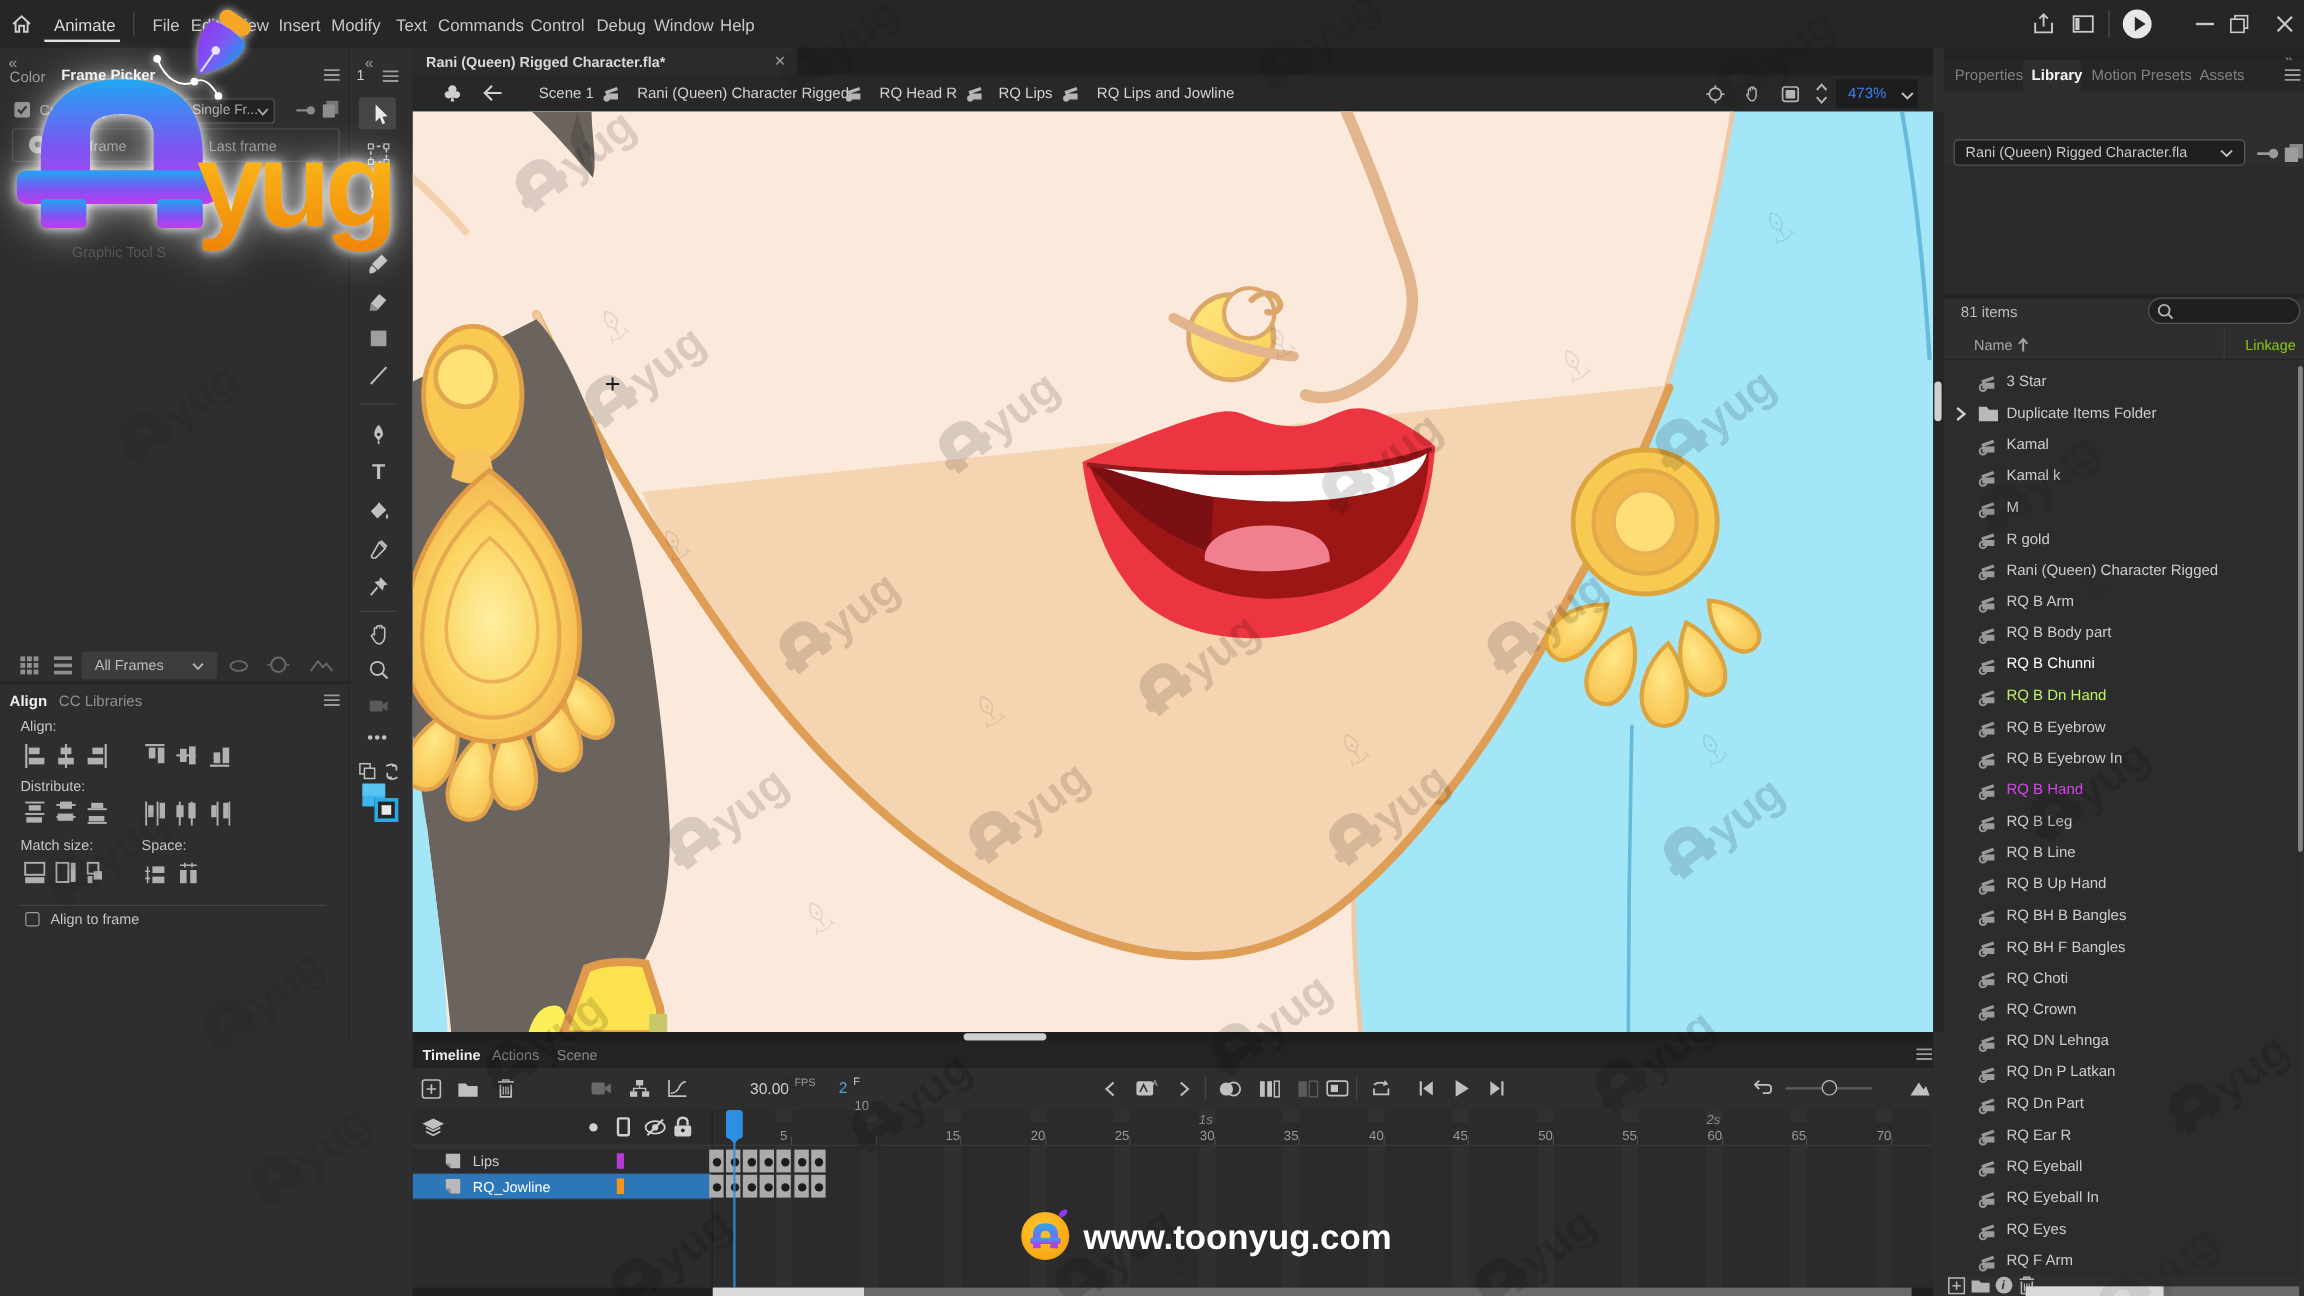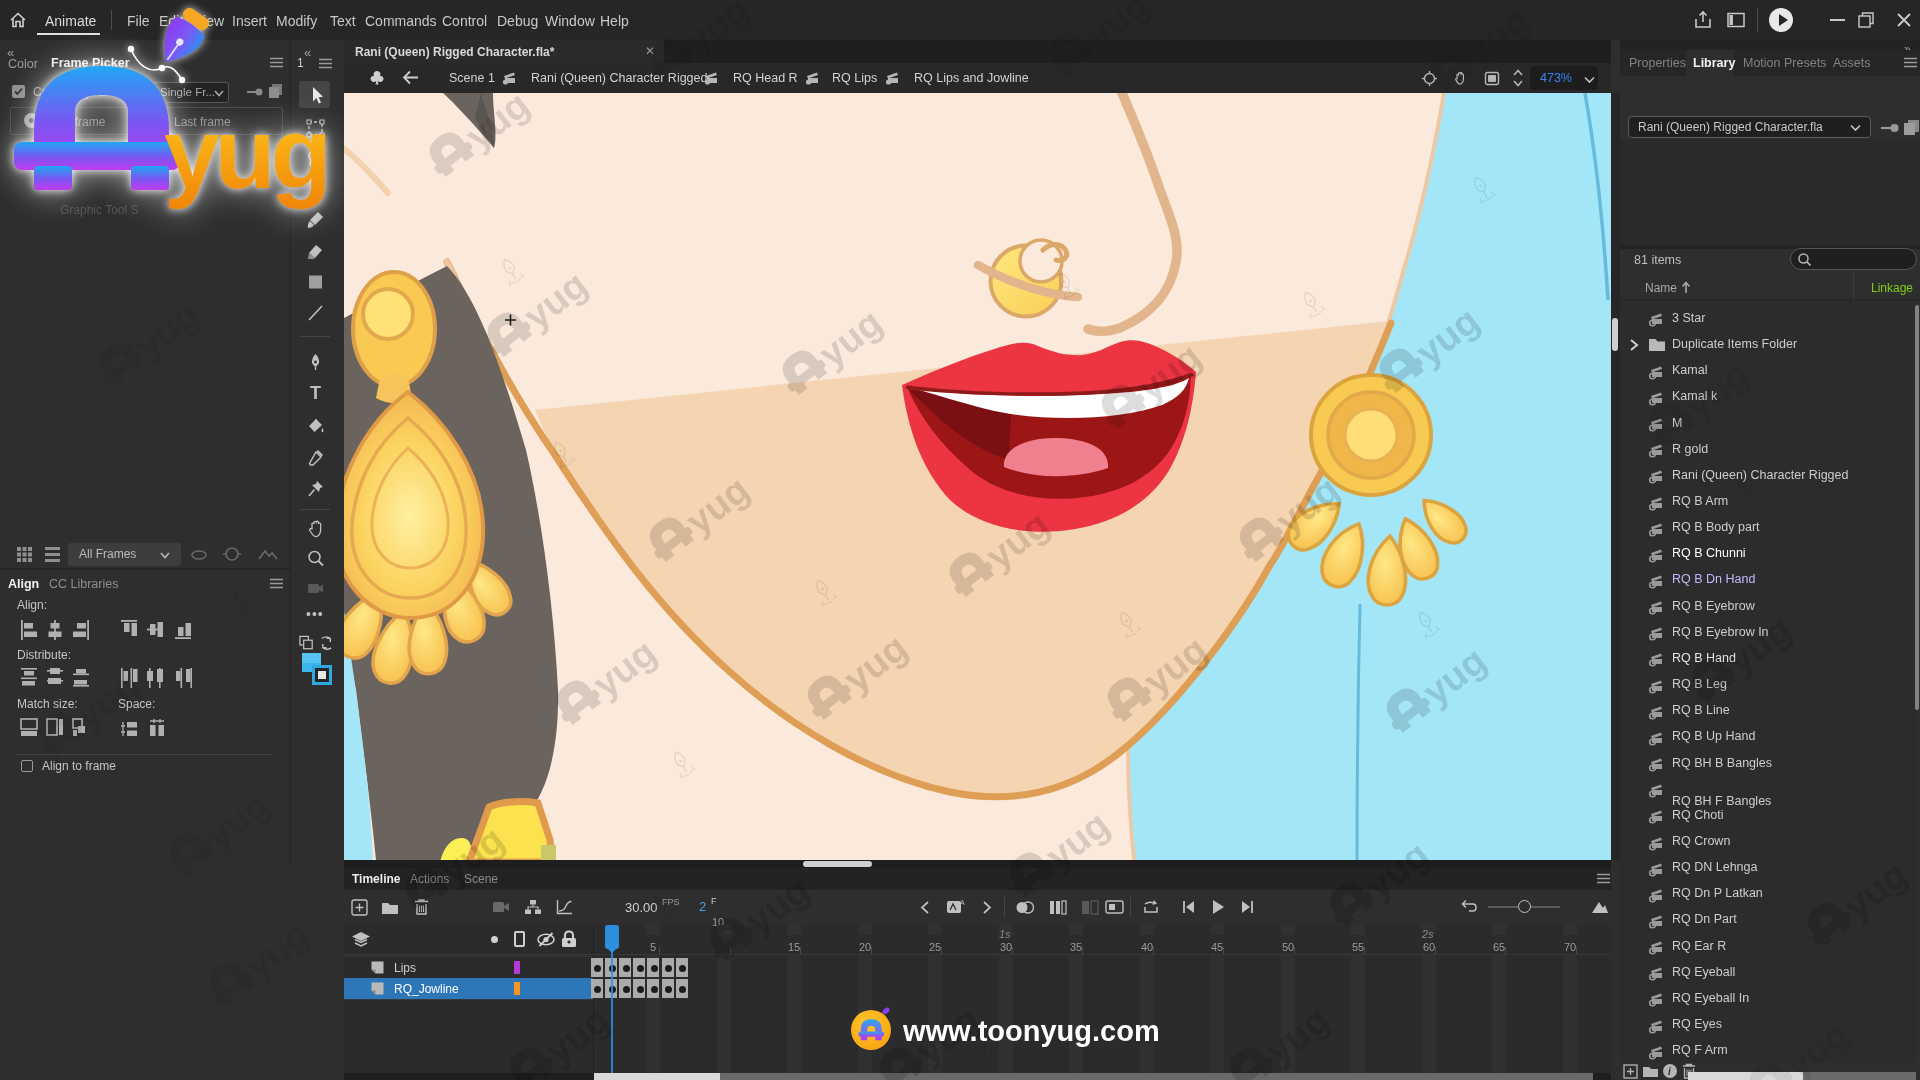--- a/index.html
+++ b/index.html
@@ -767,36 +767,36 @@
     <div class="abs" style="left:1672px;top:520px;color:#cdcdcd;font-size:12.5px;">RQ B Body part</div>
     <svg class="abs" style="left:1648px;top:546px;" width="18" height="17" viewBox="0 0 18 17">
       <path d="M3 7 L13 3.5 L14 6 L4 9.5 Z M4 9 H14 V14 H4 Z" fill="#9a9a9a"></path>
       <circle cx="4.5" cy="13" r="2.8" fill="none" stroke="#9a9a9a" stroke-width="1.6"></circle>
     </svg>
     <div class="abs" style="left:1672px;top:546px;color:#ffffff;font-size:12.5px;">RQ B Chunni</div>
     <svg class="abs" style="left:1648px;top:572px;" width="18" height="17" viewBox="0 0 18 17">
       <path d="M3 7 L13 3.5 L14 6 L4 9.5 Z M4 9 H14 V14 H4 Z" fill="#9a9a9a"></path>
       <circle cx="4.5" cy="13" r="2.8" fill="none" stroke="#9a9a9a" stroke-width="1.6"></circle>
     </svg>
-    <div class="abs" style="left:1672px;top:572px;color:#c4b5fd;font-size:12.5px;">RQ B Dn Hand</div>
+    <div class="abs" style="left:1672px;top:572px;color:#bef264;font-size:12.5px;">RQ B Dn Hand</div>
     <svg class="abs" style="left:1648px;top:598px;" width="18" height="17" viewBox="0 0 18 17">
       <path d="M3 7 L13 3.5 L14 6 L4 9.5 Z M4 9 H14 V14 H4 Z" fill="#9a9a9a"></path>
       <circle cx="4.5" cy="13" r="2.8" fill="none" stroke="#9a9a9a" stroke-width="1.6"></circle>
     </svg>
     <div class="abs" style="left:1672px;top:599px;color:#cdcdcd;font-size:12.5px;">RQ B Eyebrow</div>
     <svg class="abs" style="left:1648px;top:624px;" width="18" height="17" viewBox="0 0 18 17">
       <path d="M3 7 L13 3.5 L14 6 L4 9.5 Z M4 9 H14 V14 H4 Z" fill="#9a9a9a"></path>
       <circle cx="4.5" cy="13" r="2.8" fill="none" stroke="#9a9a9a" stroke-width="1.6"></circle>
     </svg>
     <div class="abs" style="left:1672px;top:625px;color:#cdcdcd;font-size:12.5px;">RQ B Eyebrow In</div>
     <svg class="abs" style="left:1648px;top:650px;" width="18" height="17" viewBox="0 0 18 17">
       <path d="M3 7 L13 3.5 L14 6 L4 9.5 Z M4 9 H14 V14 H4 Z" fill="#9a9a9a"></path>
       <circle cx="4.5" cy="13" r="2.8" fill="none" stroke="#9a9a9a" stroke-width="1.6"></circle>
     </svg>
-    <div class="abs" style="left:1672px;top:651px;color:#e5e5e5;font-size:12.5px;">RQ B Hand</div>
+    <div class="abs" style="left:1672px;top:651px;color:#d946ef;font-size:12.5px;">RQ B Hand</div>
     <svg class="abs" style="left:1648px;top:677px;" width="18" height="17" viewBox="0 0 18 17">
       <path d="M3 7 L13 3.5 L14 6 L4 9.5 Z M4 9 H14 V14 H4 Z" fill="#9a9a9a"></path>
       <circle cx="4.5" cy="13" r="2.8" fill="none" stroke="#9a9a9a" stroke-width="1.6"></circle>
     </svg>
     <div class="abs" style="left:1672px;top:677px;color:#cdcdcd;font-size:12.5px;">RQ B Leg</div>
     <svg class="abs" style="left:1648px;top:703px;" width="18" height="17" viewBox="0 0 18 17">
       <path d="M3 7 L13 3.5 L14 6 L4 9.5 Z M4 9 H14 V14 H4 Z" fill="#9a9a9a"></path>
       <circle cx="4.5" cy="13" r="2.8" fill="none" stroke="#9a9a9a" stroke-width="1.6"></circle>
     </svg>
     <div class="abs" style="left:1672px;top:703px;color:#cdcdcd;font-size:12.5px;">RQ B Line</div>
@@ -807,21 +807,21 @@
     <div class="abs" style="left:1672px;top:729px;color:#cdcdcd;font-size:12.5px;">RQ B Up Hand</div>
     <svg class="abs" style="left:1648px;top:755px;" width="18" height="17" viewBox="0 0 18 17">
       <path d="M3 7 L13 3.5 L14 6 L4 9.5 Z M4 9 H14 V14 H4 Z" fill="#9a9a9a"></path>
       <circle cx="4.5" cy="13" r="2.8" fill="none" stroke="#9a9a9a" stroke-width="1.6"></circle>
     </svg>
     <div class="abs" style="left:1672px;top:756px;color:#cdcdcd;font-size:12.5px;">RQ BH B Bangles</div>
     <svg class="abs" style="left:1648px;top:781px;" width="18" height="17" viewBox="0 0 18 17">
       <path d="M3 7 L13 3.5 L14 6 L4 9.5 Z M4 9 H14 V14 H4 Z" fill="#9a9a9a"></path>
       <circle cx="4.5" cy="13" r="2.8" fill="none" stroke="#9a9a9a" stroke-width="1.6"></circle>
     </svg>
-    <div class="abs" style="left:1672px;top:782px;color:#cdcdcd;font-size:12.5px;margin-top:12px;">RQ BH F Bangles</div>
+    <div class="abs" style="left:1672px;top:782px;color:#cdcdcd;font-size:12.5px;">RQ BH F Bangles</div>
     <svg class="abs" style="left:1648px;top:807px;" width="18" height="17" viewBox="0 0 18 17">
       <path d="M3 7 L13 3.5 L14 6 L4 9.5 Z M4 9 H14 V14 H4 Z" fill="#9a9a9a"></path>
       <circle cx="4.5" cy="13" r="2.8" fill="none" stroke="#9a9a9a" stroke-width="1.6"></circle>
     </svg>
     <div class="abs" style="left:1672px;top:808px;color:#cdcdcd;font-size:12.5px;">RQ Choti</div>
     <svg class="abs" style="left:1648px;top:834px;" width="18" height="17" viewBox="0 0 18 17">
       <path d="M3 7 L13 3.5 L14 6 L4 9.5 Z M4 9 H14 V14 H4 Z" fill="#9a9a9a"></path>
       <circle cx="4.5" cy="13" r="2.8" fill="none" stroke="#9a9a9a" stroke-width="1.6"></circle>
     </svg>
     <div class="abs" style="left:1672px;top:834px;color:#cdcdcd;font-size:12.5px;">RQ Crown</div>

